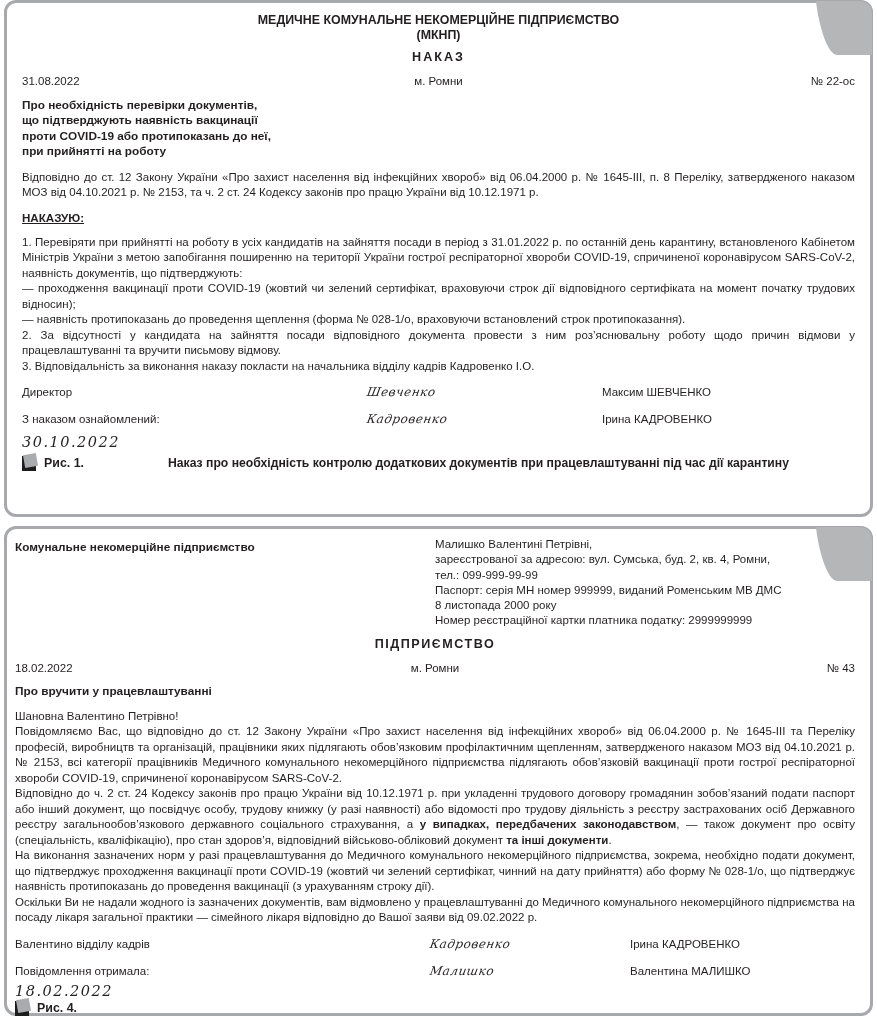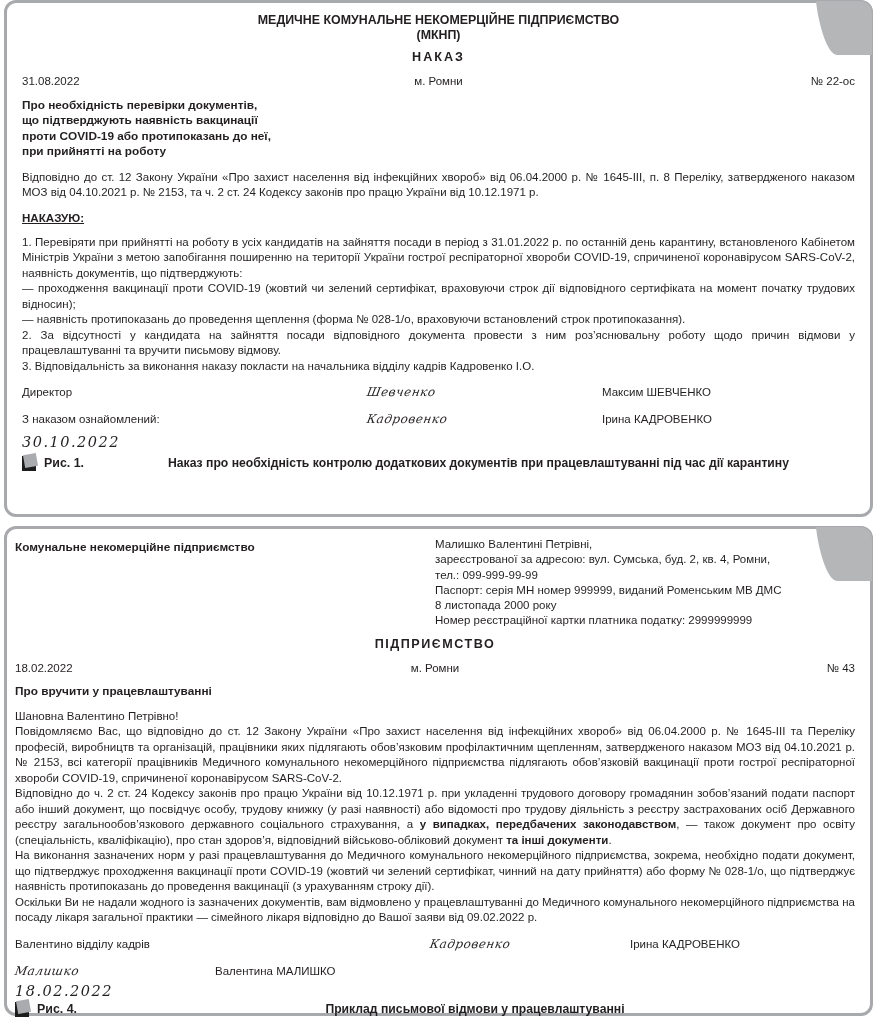--- a/index.html
+++ b/index.html
@@ -160,26 +160,26 @@
     <p class="para">На виконання зазначених норм у разі працевлаштування до Медичного комунального некомерційного підприємства, зокрема, необхідно подати документ, що підтверджує проходження вакцинації проти COVID-19 (жовтий чи зелений сертифікат, чинний на дату прийняття) або форму № 028-1/о, що підтверджує наявність протипоказань до проведення вакцинації (з урахуванням строку дії).</p>
     <p class="para">Оскільки Ви не надали жодного із зазначених документів, вам відмовлено у працевлаштуванні до Медичного комунального некомерційного підприємства на посаду лікаря загальної практики — сімейного лікаря відповідно до Вашої заяви від 09.02.2022 р.</p>
   </div>
 
   <div class="sig-row sig-row1">
     <span class="sig-label">Валентино відділу кадрів</span>
     <span class="sig-script"><span class="script">Кадровенко</span></span>
     <span class="sig-name">Ірина КАДРОВЕНКО</span>
   </div>
   <div class="sig-row sig-row2">
+    <span class="sig-label">Повідомлення отримала:</span>
     <span class="sig-script"><span class="script">Малишко</span></span>
     <span class="sig-name">Валентина МАЛИШКО</span>
   </div>
 
   <div class="hand-date" style="margin-top:5px;">18.02.2022</div>
 
   <div class="fig-row" style="margin-top:2px;">
     <span class="fig-left">
       <span class="fig-icon"></span>
       <span class="fig-label">Рис. 4.</span>
     </span>
-    <span class="fig-caption">Приклад письмової відмови у працевлаштуванні</span>
   </div>
 </div>
 
 </body></html>

